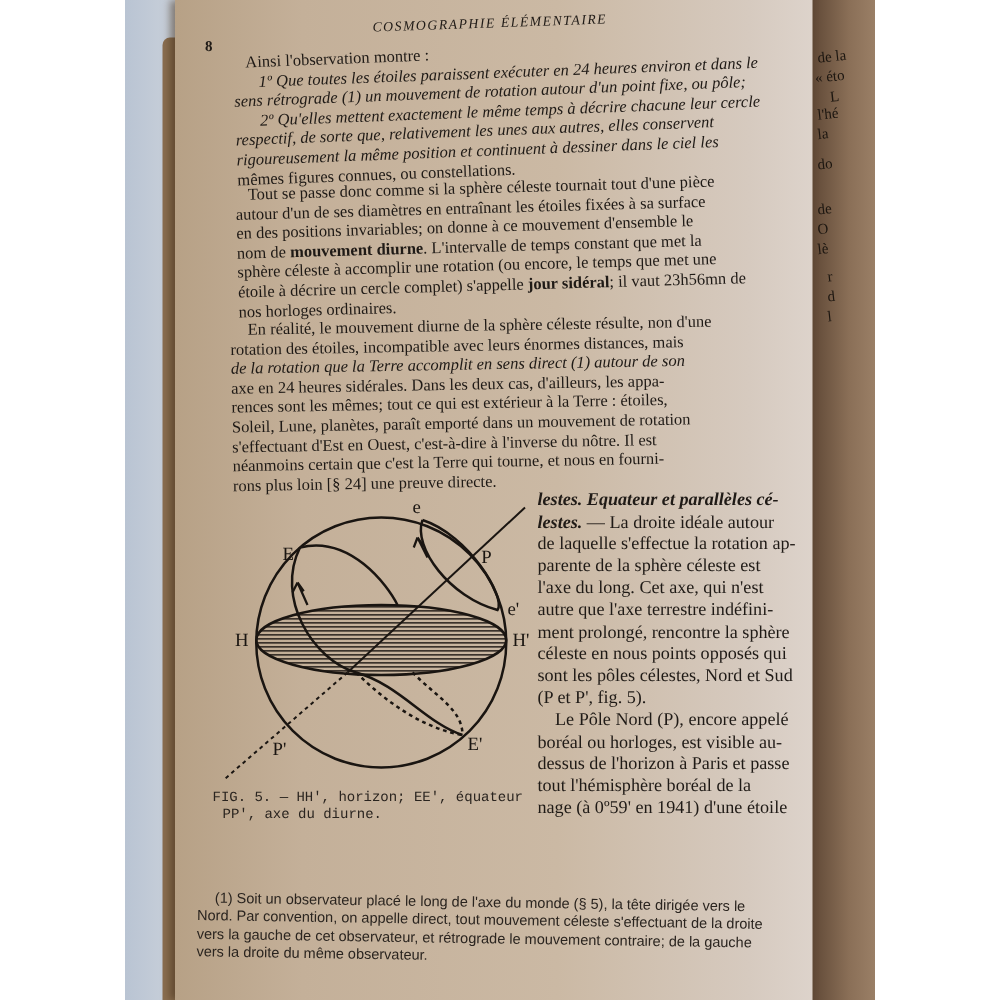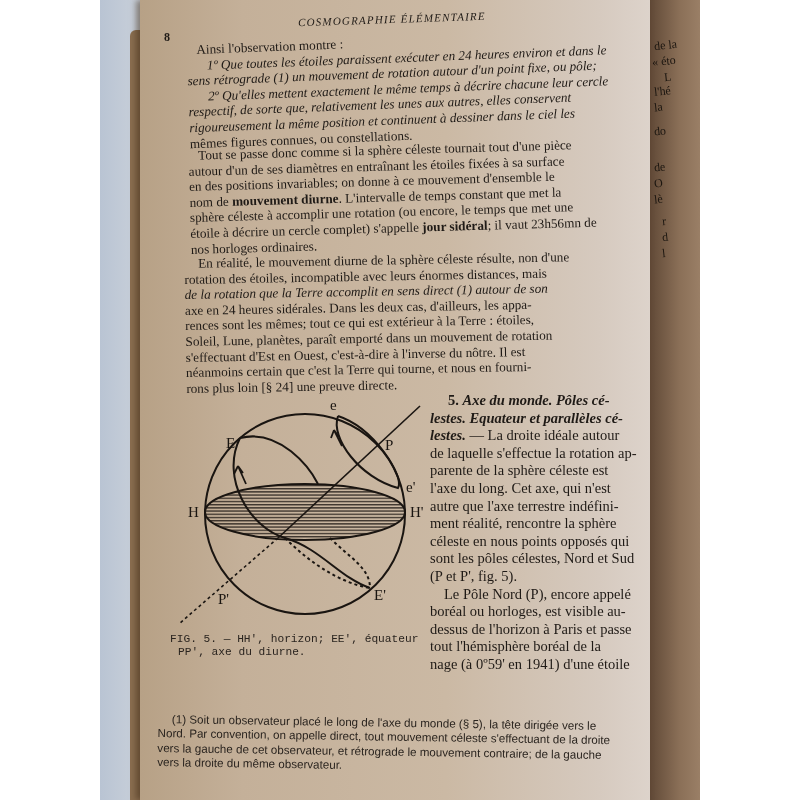--- a/index.html
+++ b/index.html
@@ -109,34 +109,30 @@
         <text x="215" y="62">P</text>
         <text x="236" y="104">e'</text>
         <text x="18" y="129">H</text>
         <text x="240" y="129">H'</text>
         <text x="48" y="216">P'</text>
         <text x="204" y="212">E'</text>
       </svg>
     </div>
 
     <div class="sec">
-      <span class="ln">
-        <span class="b" style="padding-left:18px">5.</span>
-        <span class="b i">Axe du monde. Pôles cé-</span>
-      </span>
       <span class="ln b i">lestes. Equateur et parallèles cé-</span>
       <span class="ln">
         <span class="b i">lestes.</span>
         <span>— La droite idéale autour</span>
       </span>
       <span class="ln">de laquelle s'effectue la rotation ap-</span>
       <span class="ln">parente de la sphère céleste est</span>
       <span class="ln">l'axe du long. Cet axe, qui n'est</span>
       <span class="ln">autre que l'axe terrestre indéfini-</span>
-      <span class="ln">ment réalité, rencontre la sphère</span>
+      <span class="ln">ment prolongé, rencontre la sphère</span>
       <span class="ln">céleste en nous points opposés qui</span>
       <span class="ln">sont les pôles célestes, Nord et Sud</span>
       <span class="ln">(P et P', fig. 5).</span>
       <span class="ln" style="padding-left:14px">Le Pôle Nord (P), encore appelé</span>
       <span class="ln">boréal ou horloges, est visible au-</span>
       <span class="ln">dessus de l'horizon à Paris et passe</span>
       <span class="ln">tout l'hémisphère boréal de la</span>
       <span class="ln">nage (à 0º59' en 1941) d'une étoile</span>
     </div>
 

